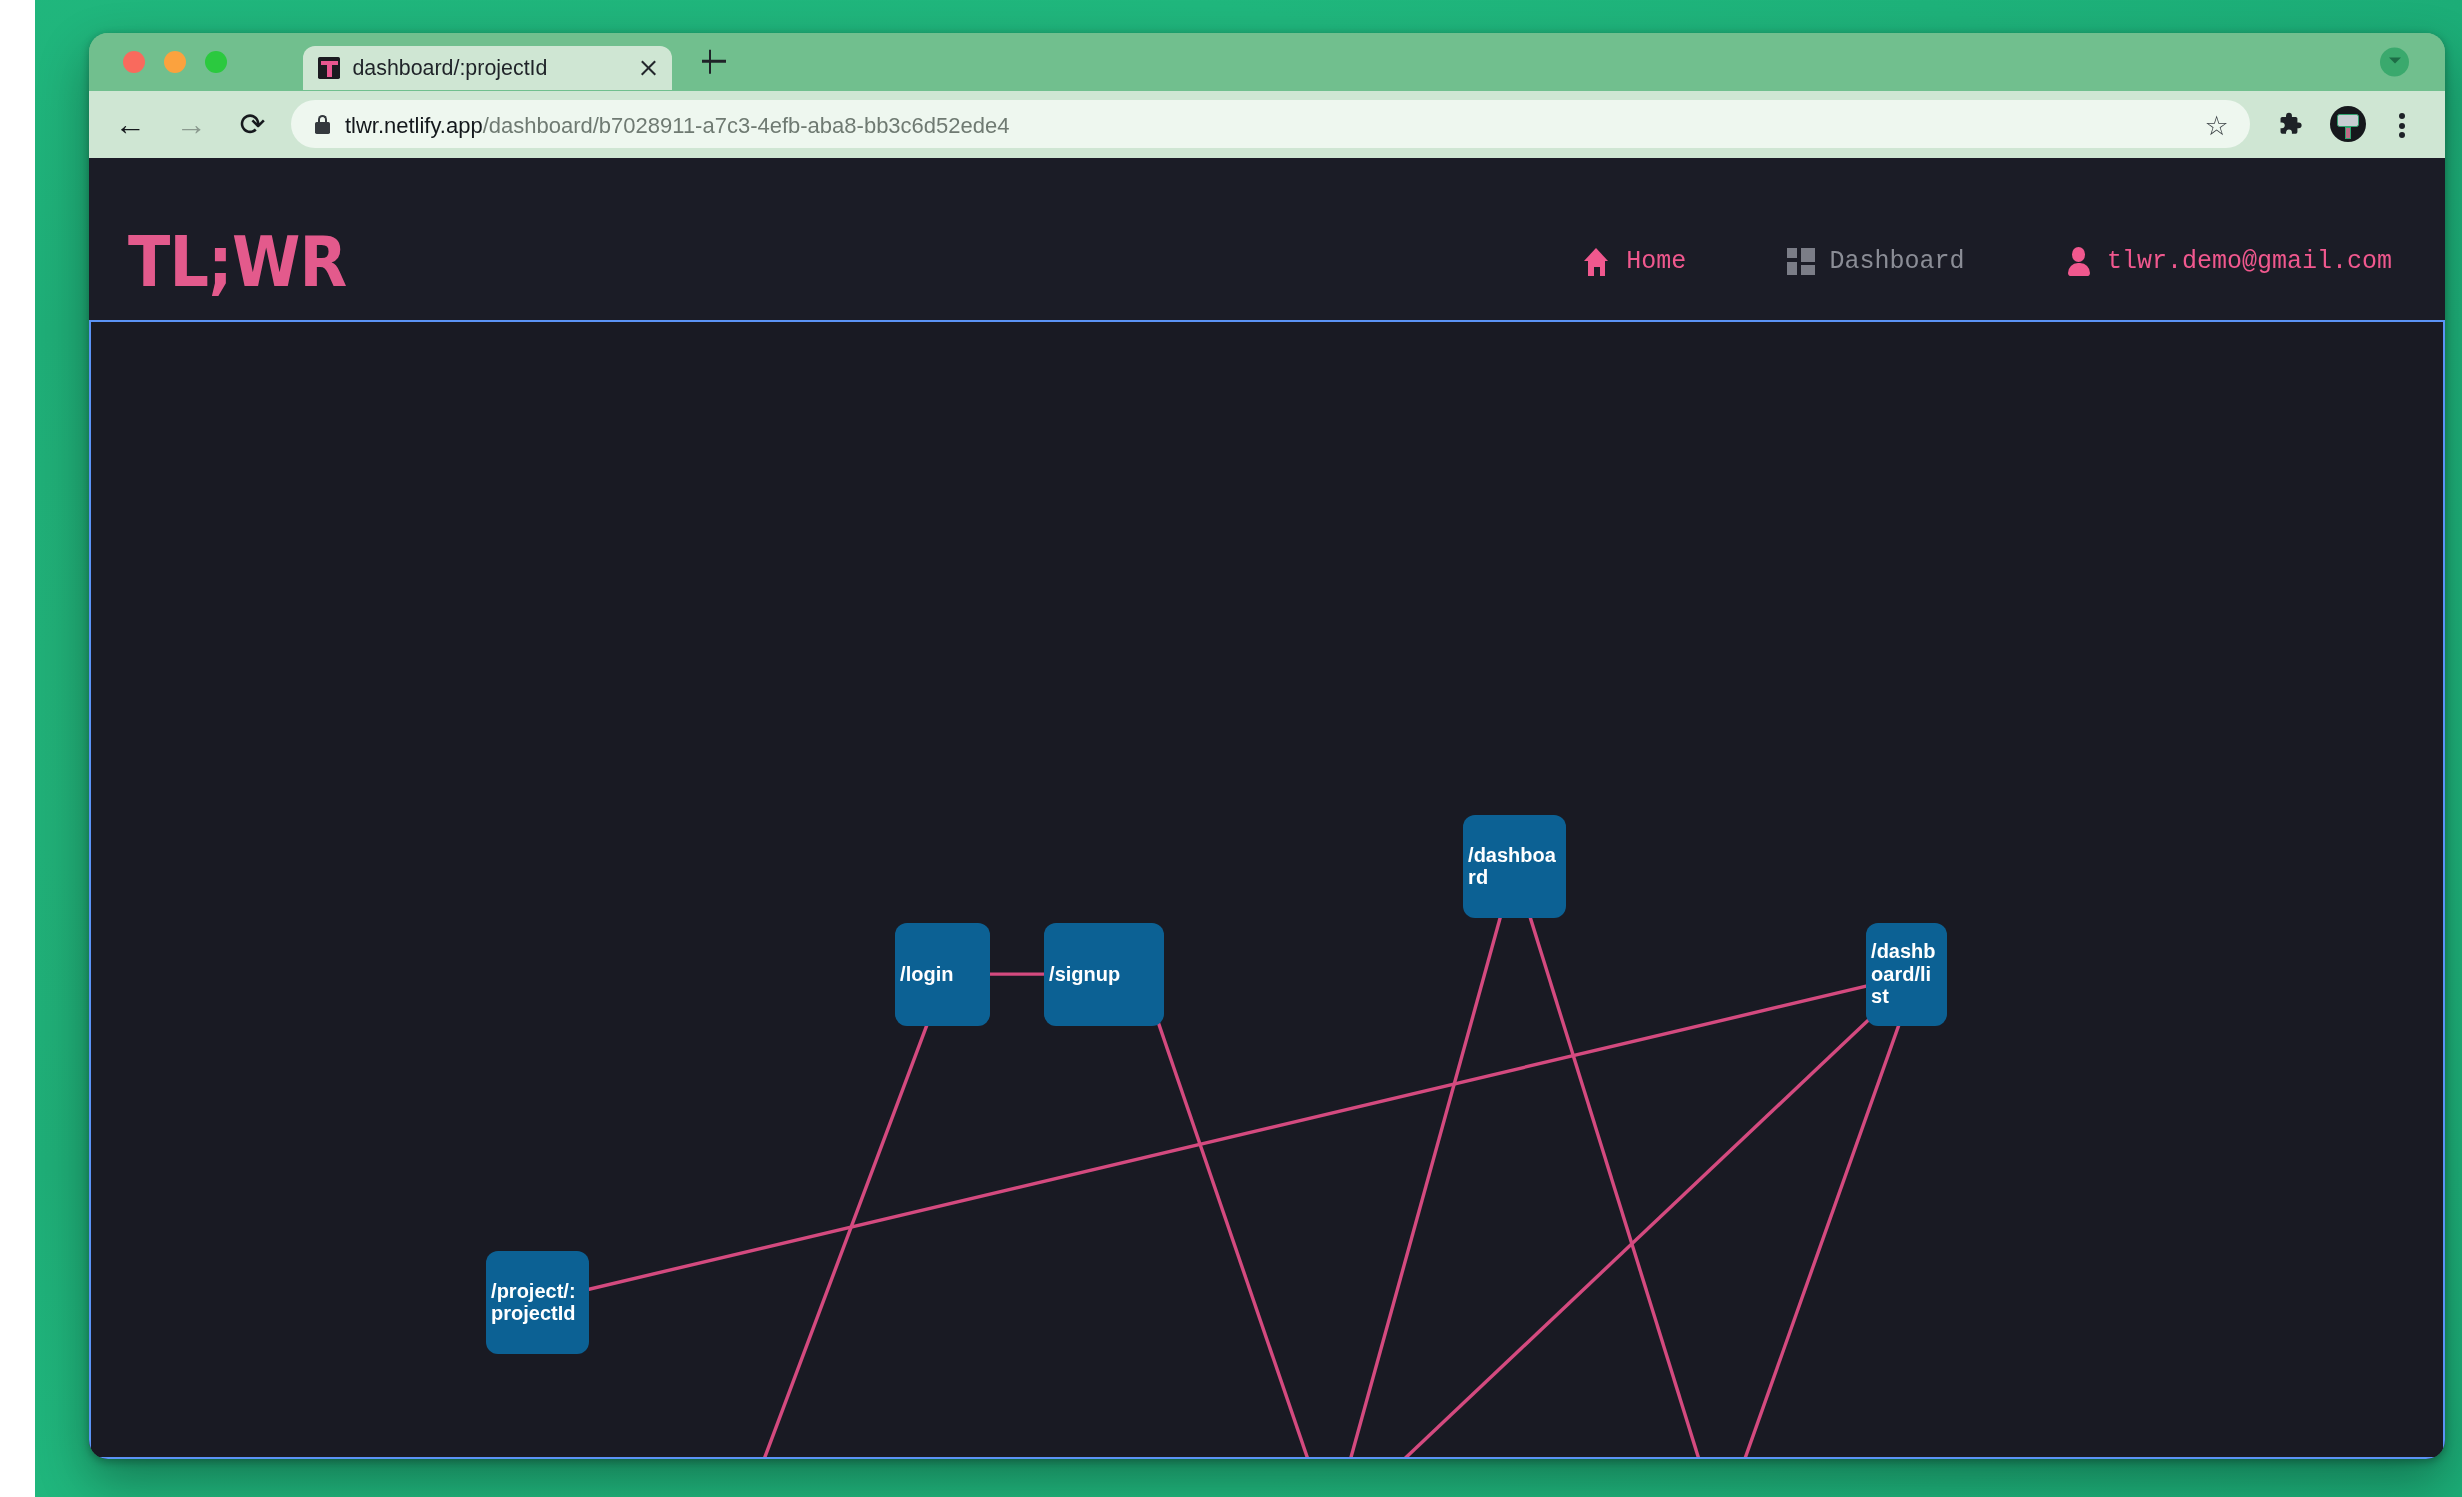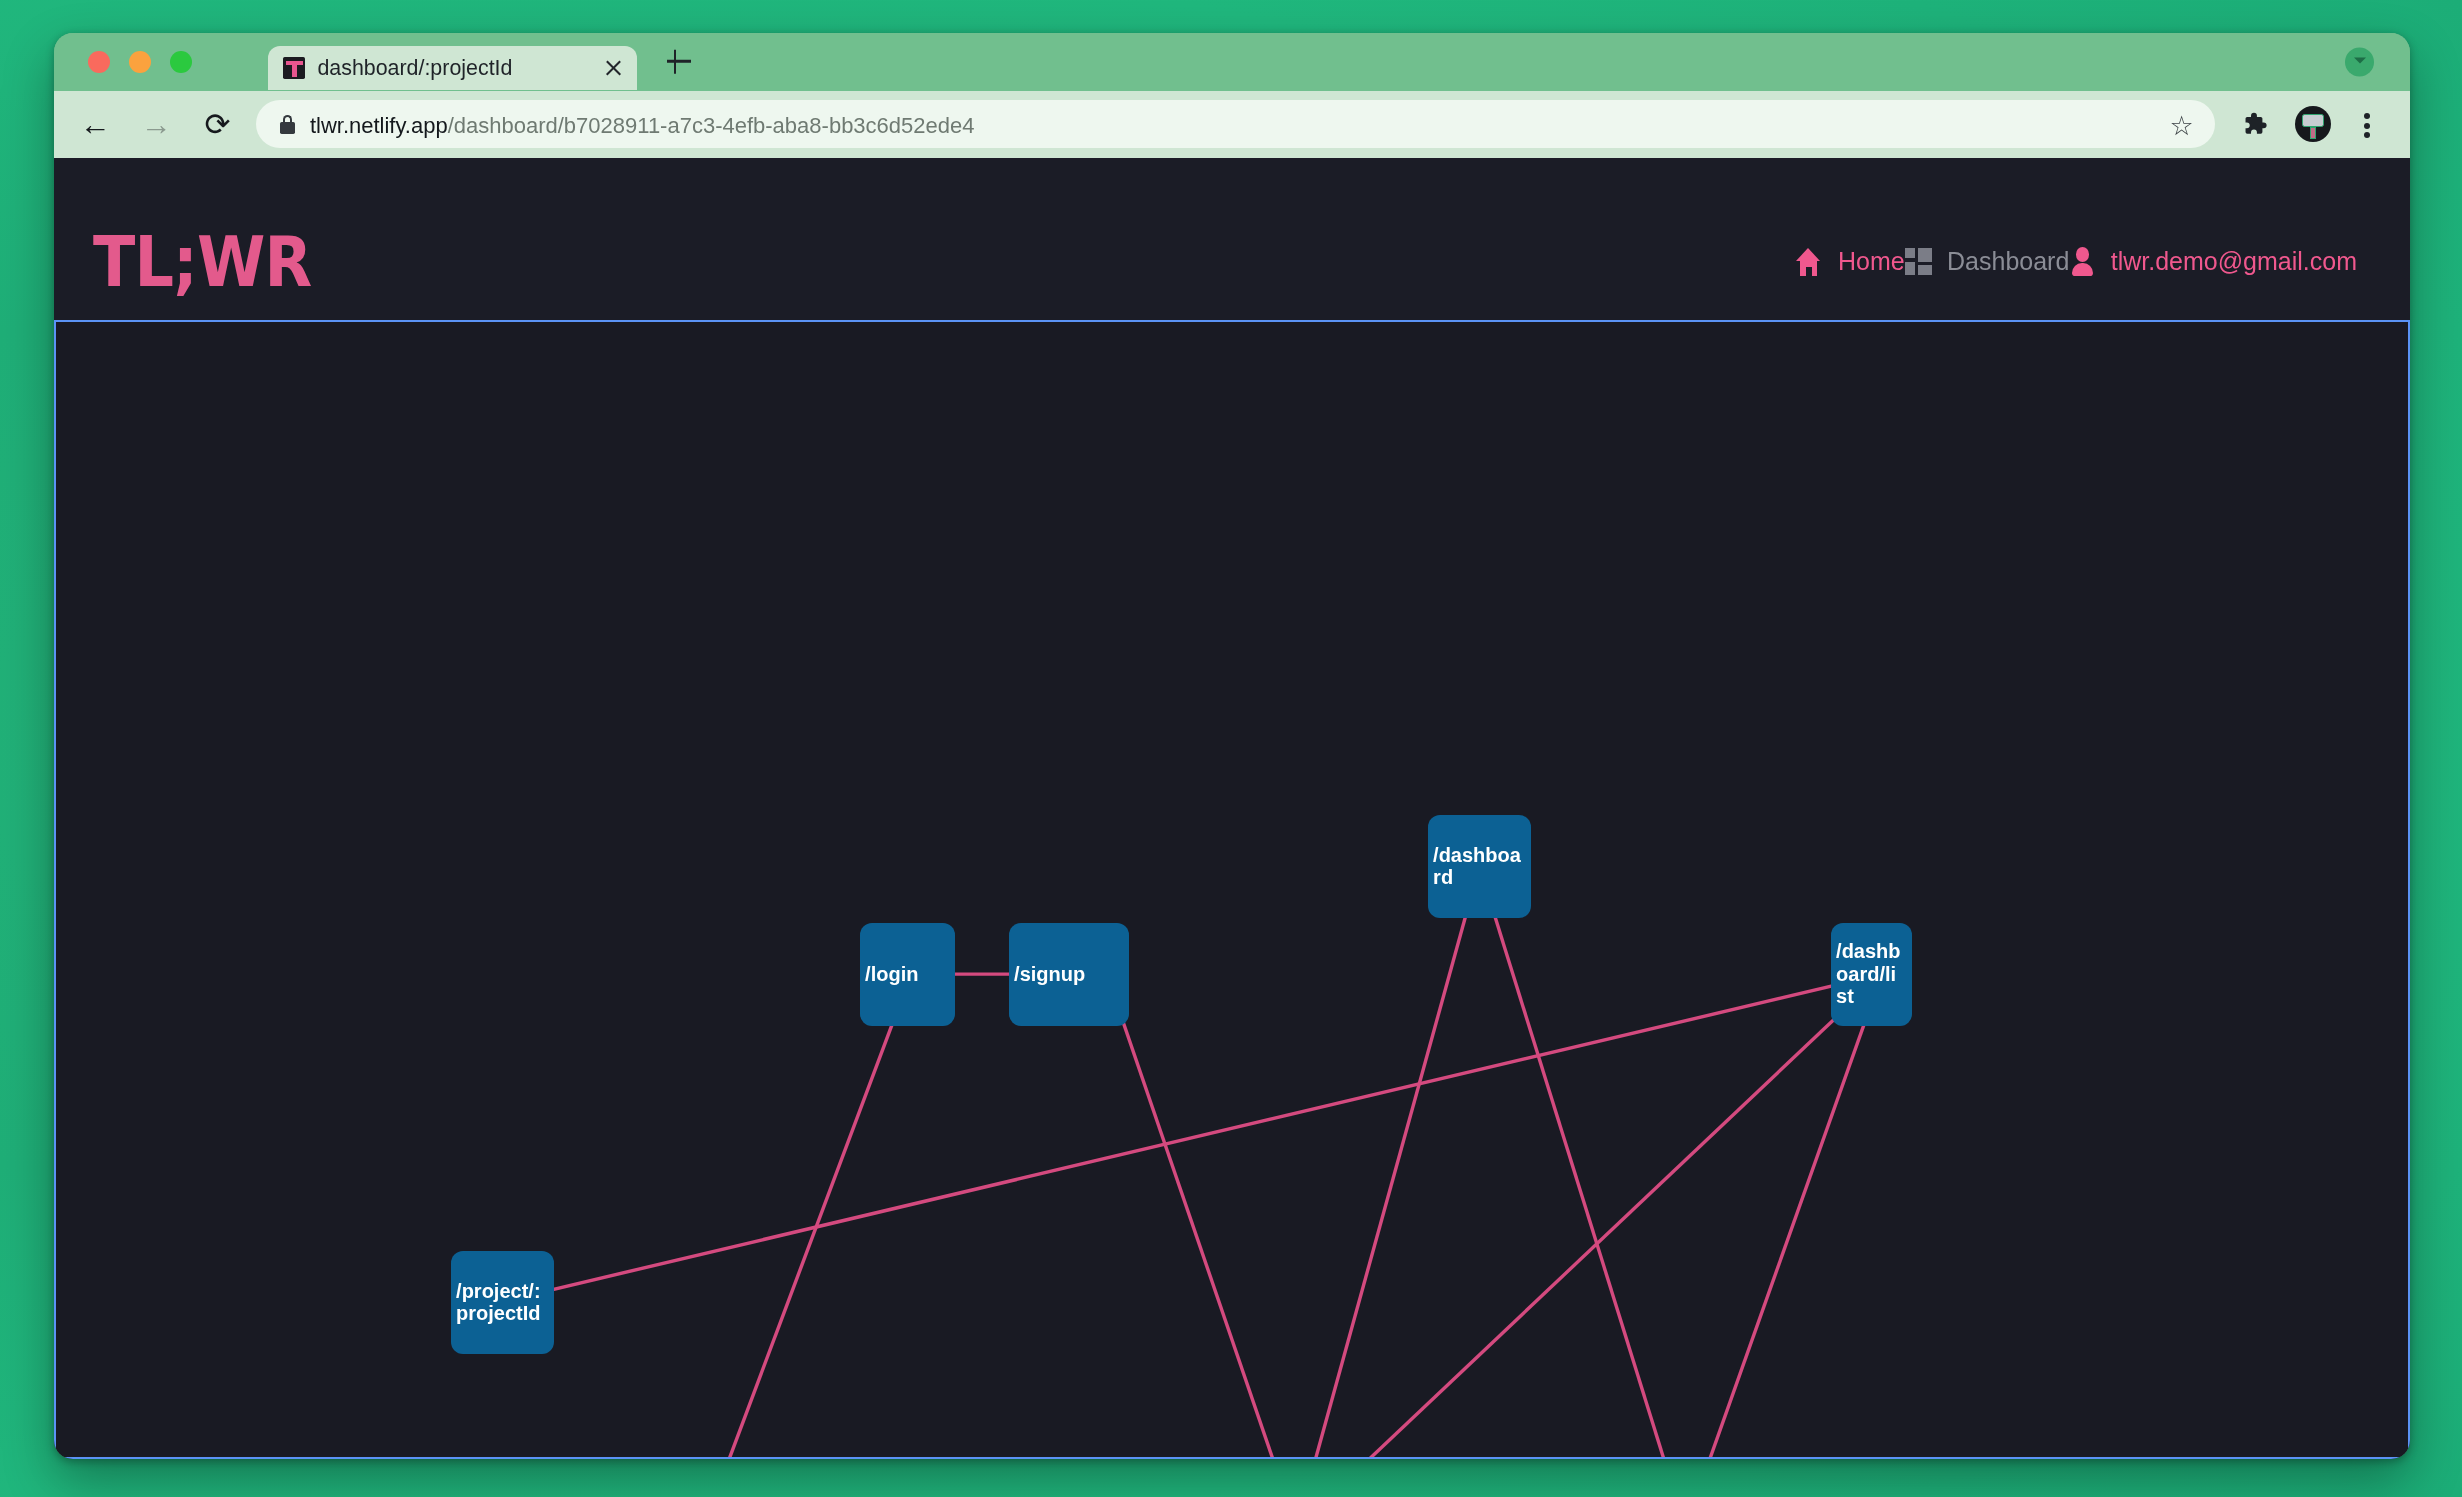--- a/index.html
+++ b/index.html
@@ -11,20 +11,21 @@
     font-family: "Liberation Sans", sans-serif;
   }
 
   
   #desktop {
     position: absolute;
     inset: 0;
     background:
       radial-gradient(ellipse 120% 90% at 20% 50%, #23b278 0%, #1fae77 35%, #20b77d 60%, #1aa874 100%),
       linear-gradient(160deg, #26bb80 0%, #18a46f 100%);
+    margin-left: 35px;
   }
 
   
   #browser-window {
     position: absolute;
     left: 54px;
     top: 32.5px;
     width: 2356px;
     height: 1426px;
     border-radius: 19px;
@@ -266,20 +267,22 @@
     color: #e35a8c;
     font-family: "DejaVu Sans", sans-serif;
     transform: scaleY(1.12);
     cursor: pointer;
   }
   #app-nav {
     margin-left: auto;
     margin-right: 53px;
     display: flex;
     align-items: center;
+    gap: 101px;
+    font-family: Liberation Mono, monospace;
   }
   .nav-item {
     display: flex;
     align-items: center;
     gap: 15.4px;
     font-size: 25px;
     cursor: pointer;
   }
   .nav-item.active { color: #f0588e; }
   .nav-item.inactive { color: #8b8d96; }

